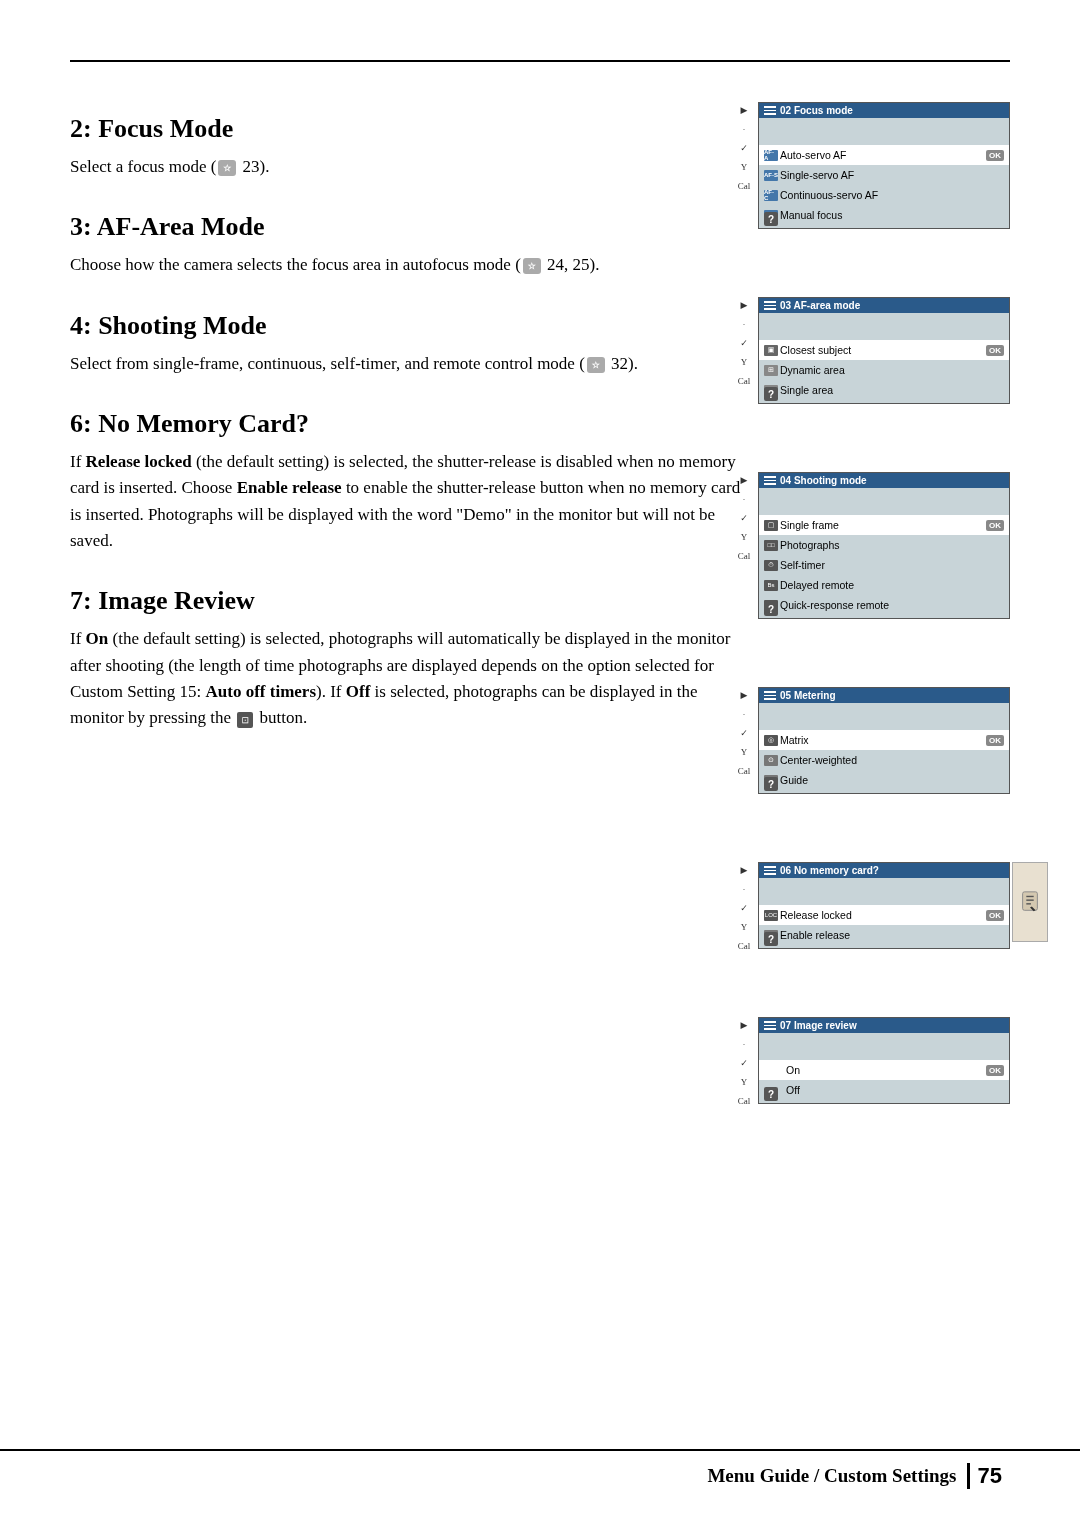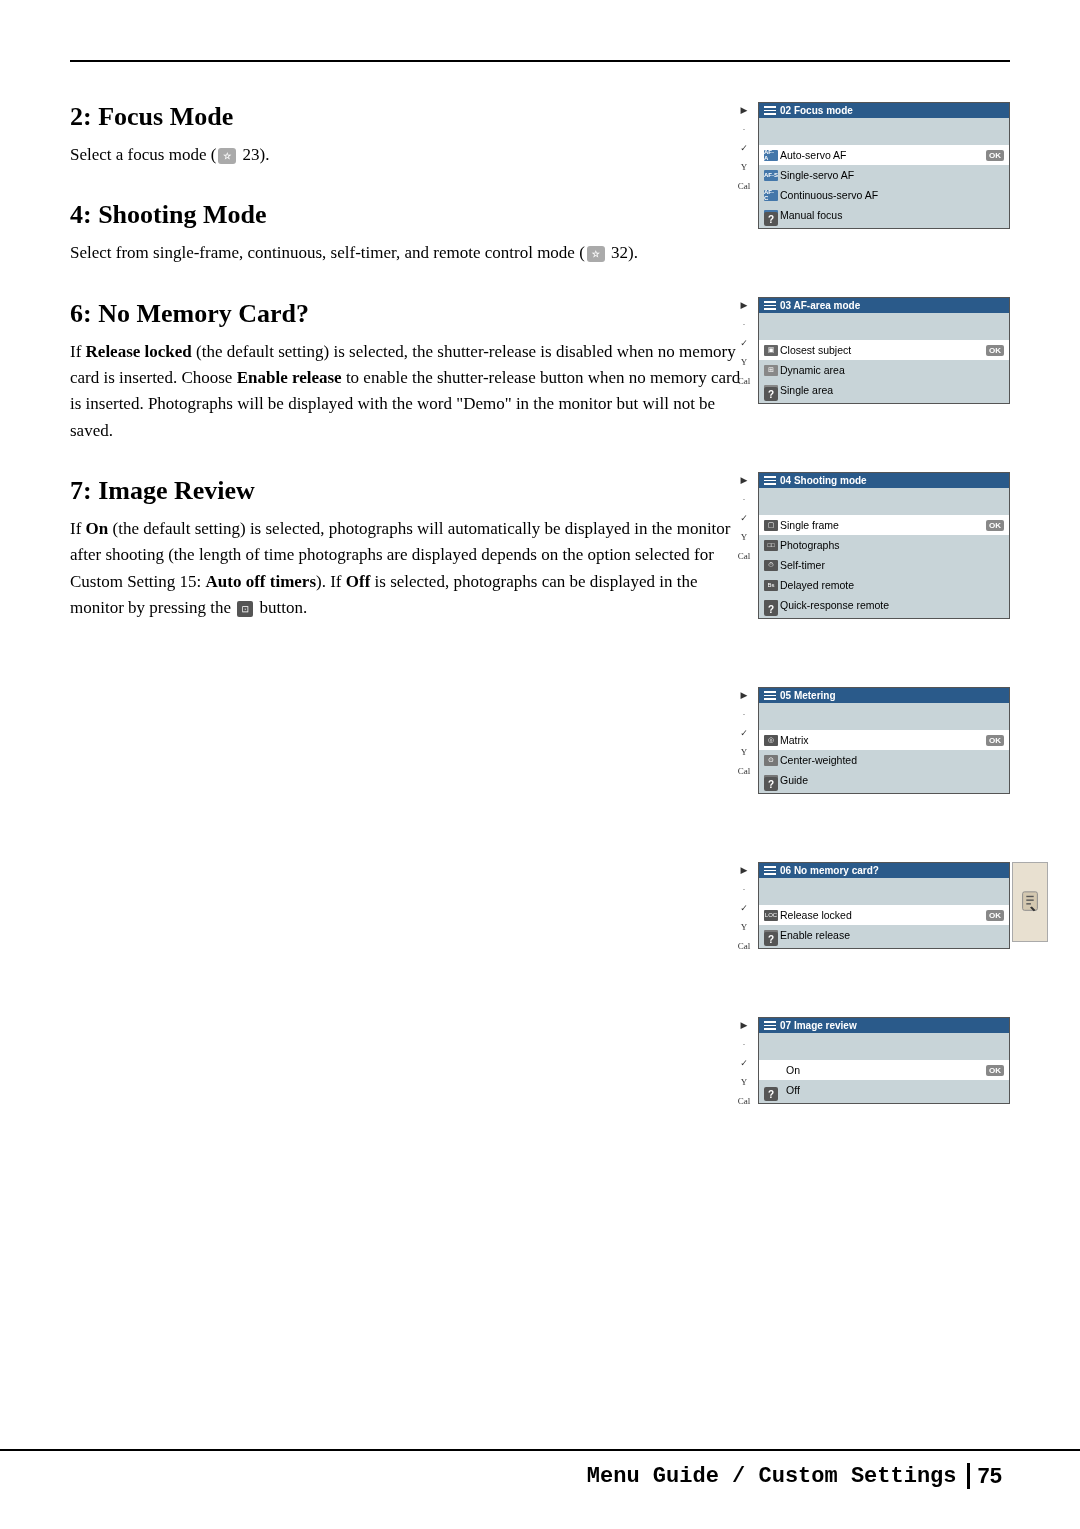--- a/index.html
+++ b/index.html
@@ -24,20 +24,21 @@
     .top-line {
       width: 100%;
       height: 2px;
       background: #000;
       margin-bottom: 40px;
     }
 
     .left-column {
       flex: 1;
       padding-right: 30px;
+      margin-top: 12px;
     }
 
     .right-column {
       width: 230px;
       flex-shrink: 0;
       display: flex;
       flex-direction: column;
       align-items: flex-end;
       gap: 0px;
     }
@@ -198,23 +199,23 @@
       right: 0;
       padding: 0 70px;
       display: flex;
       align-items: center;
       justify-content: flex-end;
       border-top: 2px solid #000;
       padding-top: 12px;
     }
 
     .footer-text {
-      font-size: 22px;
-      font-weight: bold;
-      font-family: Liberation Mono, monospace;
+      font-size: 19px;
+      font-weight: bold;
+      font-family: Liberation Serif, serif;
     }
 
     .section-block {
       margin-bottom: 32px;
     }
 
     .ref-icon {
       display: inline-block;
       width: 18px;
       height: 16px;
@@ -277,20 +278,27 @@
       <div class="section-block">
         <h2 class="section-heading">
           <span>2:</span>
           <span>Focus Mode</span>
         </h2>
         <p class="section-body">
           Select a focus mode (<span class="ref-icon">☆</span> 23).
         </p>
       </div>
 
+      <div class="section-block">
+        <h2 class="section-heading">3: AF-Area Mode</h2>
+        <p class="section-body">
+          Choose how the camera selects the focus area in autofocus mode
+          (<span class="ref-icon">☆</span> 24, 25).
+        </p>
+      </div>
 
       <div class="section-block">
         <h2 class="section-heading">4: Shooting Mode</h2>
         <p class="section-body">
           Select from single-frame, continuous, self-timer, and remote control mode (<span class="ref-icon">☆</span> 32).
         </p>
       </div>
 
 
       <div class="section-block">

